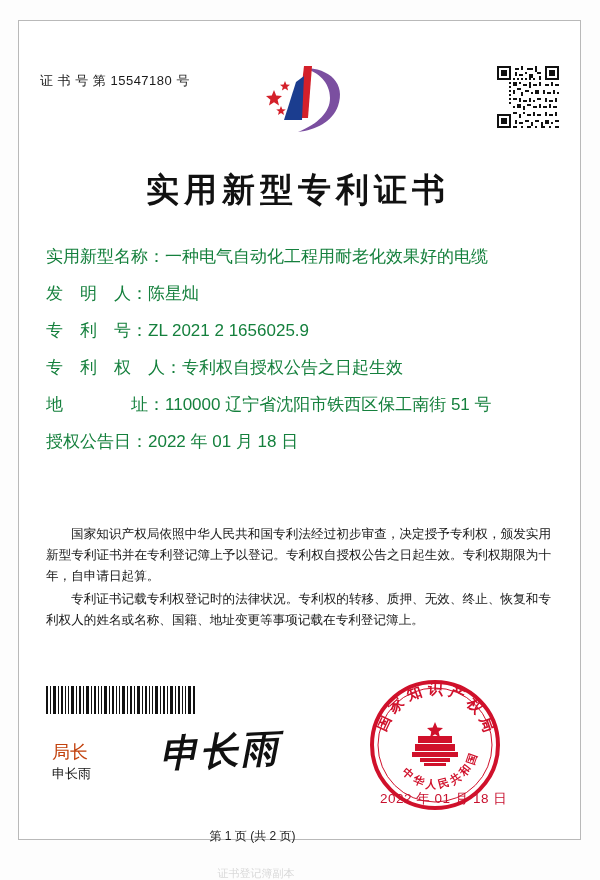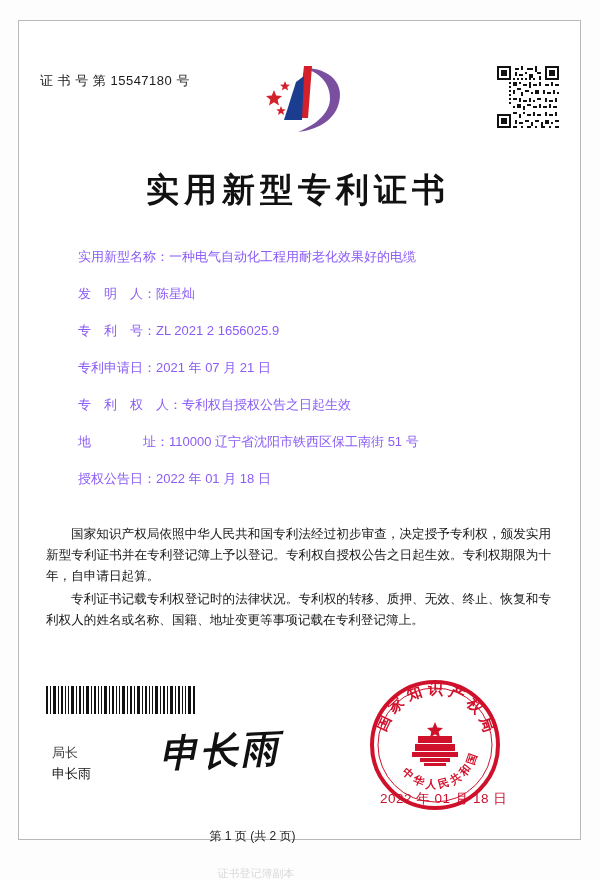--- a/index.html
+++ b/index.html
@@ -82,26 +82,25 @@
   }
 
   
   .fields {
     position: absolute;
     left: 46px;
     top: 248px;
     width: 500px;
   }
   .field {
-    font-size: 13px;
+    font-size: 17px;
     line-height: 18px;
     margin-bottom: 19px;
     white-space: nowrap;
-    color: #8b5cf6;
-    margin-left: 32px;
+    color: #15803d;
   }
   .field .lbl {
     display: inline-block;
   }
   .field .val {
     display: inline-block;
   }
 
   .field-row-split {
     position: relative;
@@ -135,23 +134,23 @@
     top: 686px;
     width: 150px;
     height: 28px;
   }
 
   
   .sig-label {
     position: absolute;
     left: 52px;
     top: 742px;
-    font-size: 13px;
+    font-size: 18px;
     line-height: 21px;
-    color: #404040;
+    color: #c2410c;
   }
   .sig-name {
     position: absolute;
     left: 52px;
     top: 763px;
     font-size: 13px;
     line-height: 21px;
     color: #141414;
   }
   .sig-script {
@@ -345,23 +344,20 @@
     <div class="field">
       <span class="lbl">实用新型名称：</span><span class="val">一种电气自动化工程用耐老化效果好的电缆</span>
     </div>
     <div class="field">
       <span class="lbl">发　明　人：</span><span class="val">陈星灿</span>
     </div>
     <div class="field">
       <span class="lbl">专　利　号：</span><span class="val">ZL 2021 2 1656025.9</span>
     </div>
     <div class="field">
-      <span class="lbl">专利申请日：</span><span class="val">2021 年 07 月 21 日</span>
-    </div>
-    <div class="field">
       <span class="lbl">专　利　权　人：</span><span class="val">专利权自授权公告之日起生效</span>
     </div>
     <div class="field">
       <span class="lbl">地　　　　址：</span><span class="val">110000 辽宁省沈阳市铁西区保工南街 51 号</span>
     </div>
     <div class="field field-row-split">
       <span class="lbl">授权公告日：</span><span class="val">2022 年 01 月 18 日</span>
     </div>
   </div>
 

